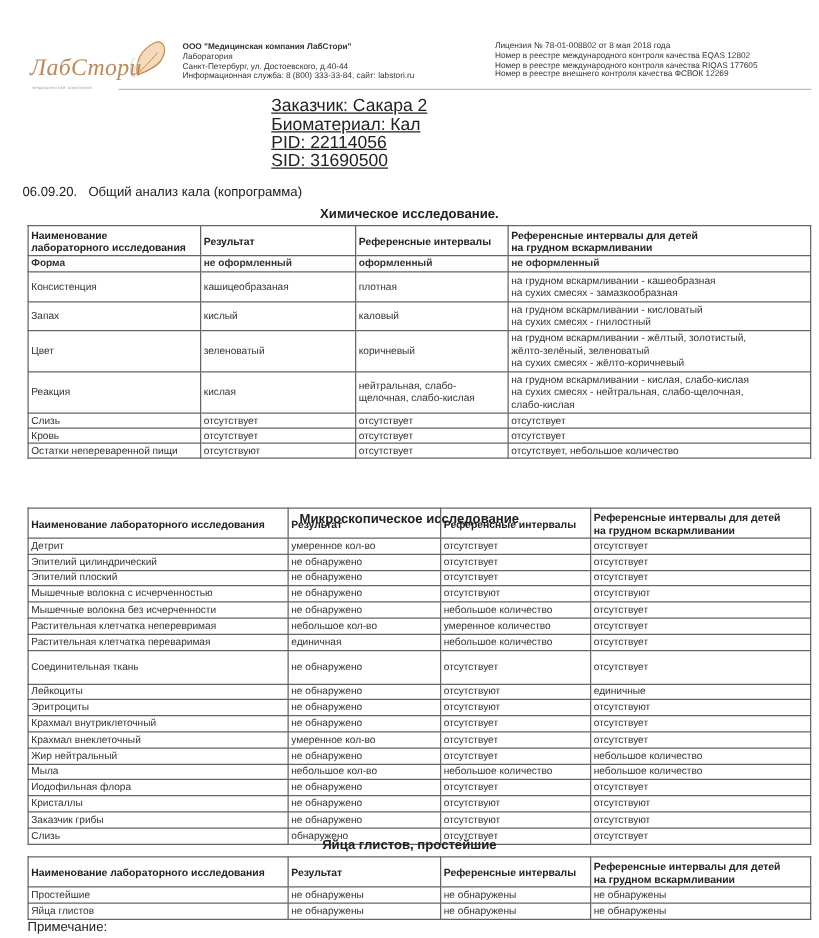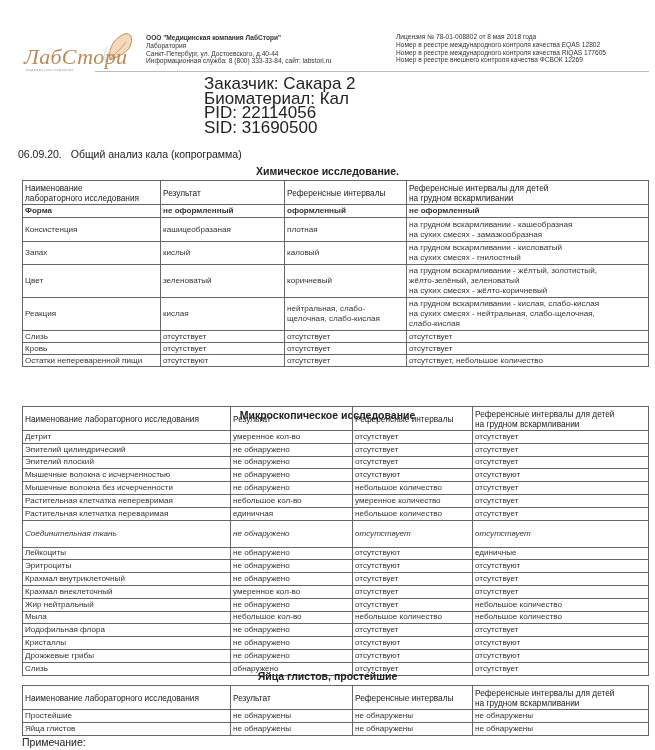--- a/index.html
+++ b/index.html
@@ -1,39 +1,39 @@
 <!DOCTYPE html>
 <html><head>
 <meta charset="utf-8">
 <style>
   html, body { margin: 0; padding: 0; background: #ffffff; }
   body { width: 655px; height: 750px; overflow: hidden; position: relative;
          font-family: "Liberation Sans", sans-serif; color: #222; }
   .header { position: absolute; left: 0; top: 0; width: 655px; height: 76px; }
   .logo { position: absolute; left: 20px; top: 30px; width: 110px; height: 48px; }
   .logo-text { position: absolute; left: 4px; top: 14px; font-family: "Liberation Serif", serif;
-               font-style: italic; font-size: 22px; color: #b98a5a; letter-spacing: 0.3px; }
+               font-style: italic; font-size: 19px; color: #b98a5a; letter-spacing: 0.3px; }
   .logo-sub { position: absolute; left: 6px; top: 38px; font-size: 3.5px; color: #999; letter-spacing: 0.5px; }
   .logo-butterfly { position: absolute; left: 82px; top: 2px; width: 34px; height: 32px; }
   .company { position: absolute; left: 146px; top: 34px; font-size: 6.6px; line-height: 7.8px; color: #333; }
   .company .name { font-weight: bold; }
   .license { position: absolute; left: 396px; top: 33px; font-size: 6.6px; line-height: 7.8px; color: #333; }
   .header-rule { position: absolute; left: 95px; top: 71px; width: 554px; height: 1px; background: #bbb; }
 
-  .client { position: absolute; left: 204px; top: 77px; font-size: 17px; line-height: 14.5px; color: #222; }
+  .client { position: absolute; left: 217px; top: 77px; font-size: 14px; line-height: 14.5px; color: #222; text-decoration: underline; }
   .title-line { position: absolute; left: 18px; top: 148px; font-size: 10.5px; color: #222; }
   .title-line .date { margin-right: 6px; }
   .section-title { position: absolute; left: 0; width: 655px; text-align: center; font-weight: bold;
                    font-size: 10.5px; color: #222; }
 
   table.res { position: absolute; border-collapse: collapse; font-size: 8.1px; color: #333;
               left: 22px; width: 626px; table-layout: fixed; }
   table.res td, table.res th { border: 1.2px solid #666; padding: 0 2px; vertical-align: middle;
               text-align: left; line-height: 10px; }
-  table.res th { font-weight: normal; font-size: 8.3px; color: #222; }
+  table.res th { font-weight: bold; font-size: 8.3px; color: #222; }
   .ml { white-space: pre-line; }
 </style>
 </head>
 <body>
 
 <div class="header">
   <div class="logo">
     <svg class="logo-butterfly" viewBox="0 0 34 32">
       <path d="M8 28 C6 18, 10 8, 22 2 C28 0, 32 6, 28 14 C26 20, 18 24, 8 28 Z" fill="#f3d9bd" stroke="#c98a4e" stroke-width="1"></path>
       <path d="M8 28 C12 22, 18 18, 24 10" fill="none" stroke="#c98a4e" stroke-width="0.8"></path>
@@ -200,21 +200,21 @@
         <td class="ml">небольшое кол-во</td>
         <td class="ml">умеренное количество</td>
         <td class="ml">отсутствует</td>
       </tr>
       <tr style="height: 12.8px;">
         <td class="ml">Растительная клетчатка переваримая</td>
         <td class="ml">единичная</td>
         <td class="ml">небольшое количество</td>
         <td class="ml">отсутствует</td>
       </tr>
-      <tr style="height: 27px; font-style: italic;">
+      <tr style="height: 27px;">
         <td class="ml">Соединительная ткань</td>
         <td class="ml">не обнаружено</td>
         <td class="ml">отсутствует</td>
         <td class="ml">отсутствует</td>
       </tr>
       <tr style="height: 12.8px; padding-left: 20px;">
         <td class="ml">Лейкоциты</td>
         <td class="ml">не обнаружено</td>
         <td class="ml">отсутствуют</td>
         <td class="ml">единичные</td>
@@ -255,21 +255,21 @@
         <td class="ml">отсутствует</td>
         <td class="ml">отсутствует</td>
       </tr>
       <tr style="height: 12.8px;">
         <td class="ml">Кристаллы</td>
         <td class="ml">не обнаружено</td>
         <td class="ml">отсутствуют</td>
         <td class="ml">отсутствуют</td>
       </tr>
       <tr style="height: 12.8px;">
-        <td class="ml">Дрожжевые грибы</td>
+        <td class="ml">Заказчик грибы</td>
         <td class="ml">не обнаружено</td>
         <td class="ml">отсутствуют</td>
         <td class="ml">отсутствуют</td>
       </tr>
       <tr style="height: 12.8px;">
         <td class="ml">Слизь</td>
         <td class="ml">обнаружено</td>
         <td class="ml">отсутствует</td>
         <td class="ml">отсутствует</td>
       </tr>

